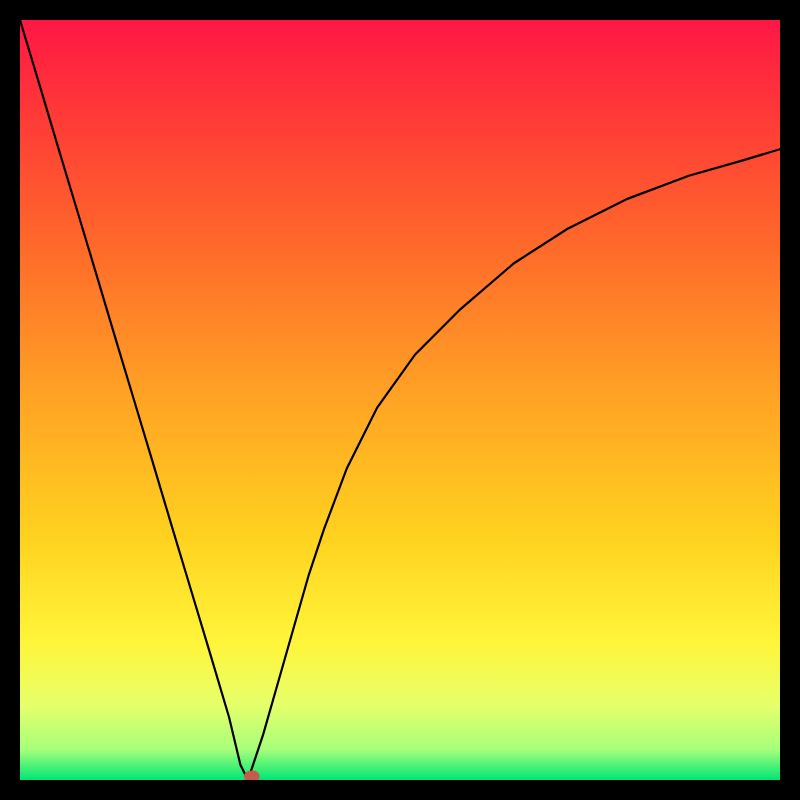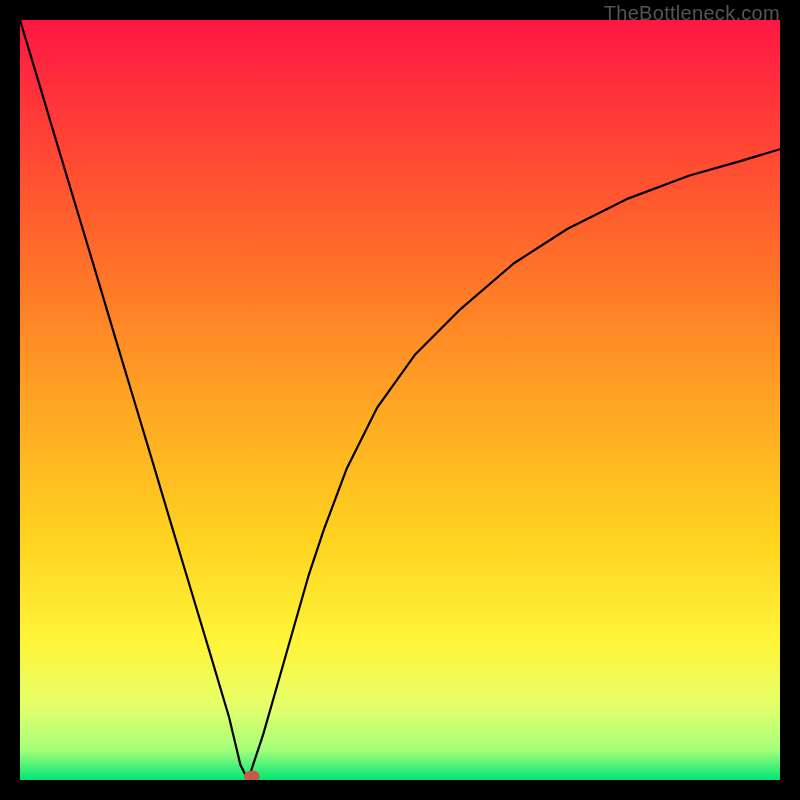--- a/index.html
+++ b/index.html
@@ -55,14 +55,13 @@
             <stop offset="96%" stop-color="#a6ff7a"></stop>
             <stop offset="100%" stop-color="#00e676"></stop>
           </linearGradient>
       </defs>
       <rect id="bg-rect" x="0" y="0" width="760" height="760" fill="url(#bg-grad)"></rect>
       <path id="curve-left" fill="none" stroke="#000" stroke-width="2.2" stroke-linecap="round" d="M0.00 0.00 L19.00 63.08 L38.00 126.92 L57.00 190.00 L76.00 253.08 L95.00 316.92 L114.00 380.00 L133.00 443.08 L152.00 506.92 L171.00 570.00 L190.00 633.08 L209.00 696.92 L220.40 744.80 L228.00 760.00 "></path>
       <path id="curve-right" fill="none" stroke="#000" stroke-width="2.2" stroke-linecap="round" d="M228.00 760.00 L243.20 714.40 L258.40 661.20 L273.60 608.00 L288.80 554.80 L304.00 509.20 L326.80 448.40 L357.20 387.60 L395.20 334.40 L440.80 288.80 L494.00 243.20 L547.20 209.00 L608.00 178.60 L668.80 155.80 L722.00 140.60 L760.00 129.20 "></path>
       <ellipse id="marker-dot" fill="#c75a4a" cx="231.79999999999998" cy="756.2" rx="7.8660000000000005" ry="5.814"></ellipse>
     </svg>
   </div>
-  <div class="watermark">TheBottleneck.com</div>
 </div>
 
 </body></html>

